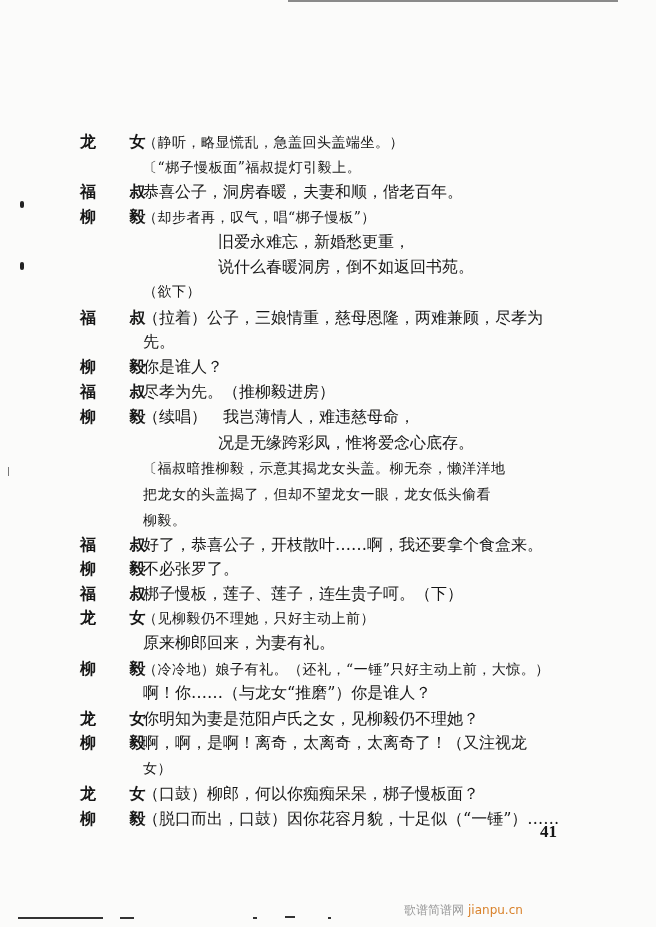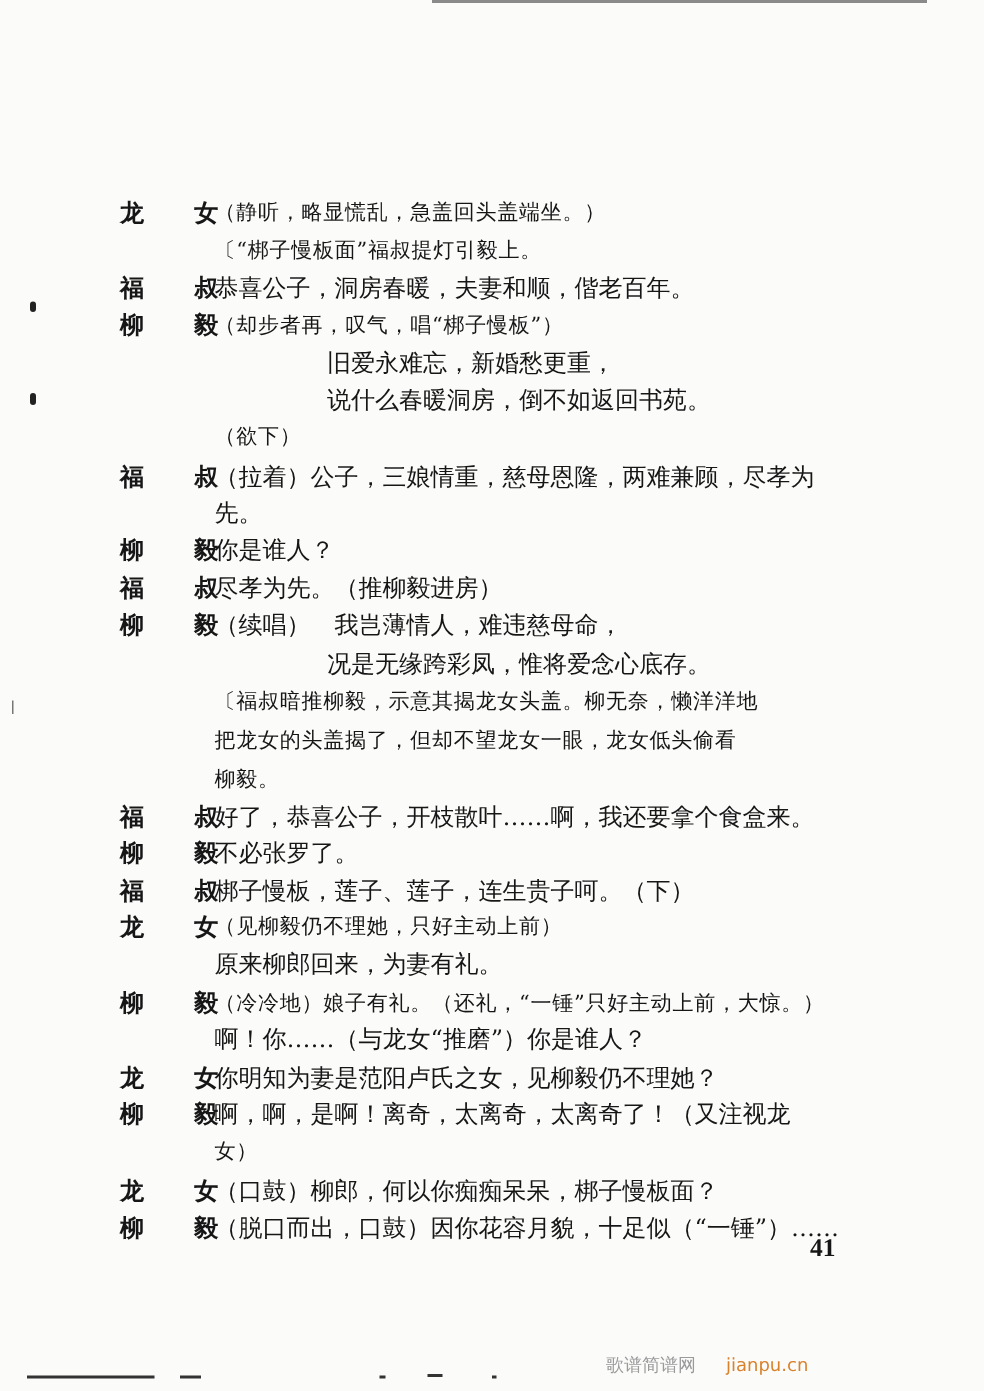--- a/index.html
+++ b/index.html
@@ -30,21 +30,21 @@
       font-family: Liberation Serif, serif;
       font-weight: bold; font-size: 17px;
     }
     .mark { position: absolute; background: #222; }
     .bottom-rule { position: absolute; height: 2px; background: #333; }
     .watermark {
       position: absolute; left: 404px; top: 902px;
       font-family: "DejaVu Sans", "Liberation Sans", sans-serif;
       font-size: 12px; color: #9a9a9a;
     }
-    .watermark .domain { color: #d9822b; margin-left: 20px; }
+    .watermark .domain { color: #d9822b; margin-left: 4px; }
   </style>
 </head>
 <body>
 
 <div>
   <div class="top-rule"></div>
 
   <div class="mark" style="left:20px;top:201px;width:4px;height:7px;border-radius:2px;"></div>
   <div class="mark" style="left:20px;top:262px;width:4px;height:8px;border-radius:2px;"></div>
   <div class="mark" style="left:8px;top:467px;width:1px;height:9px;background:#777;"></div>

